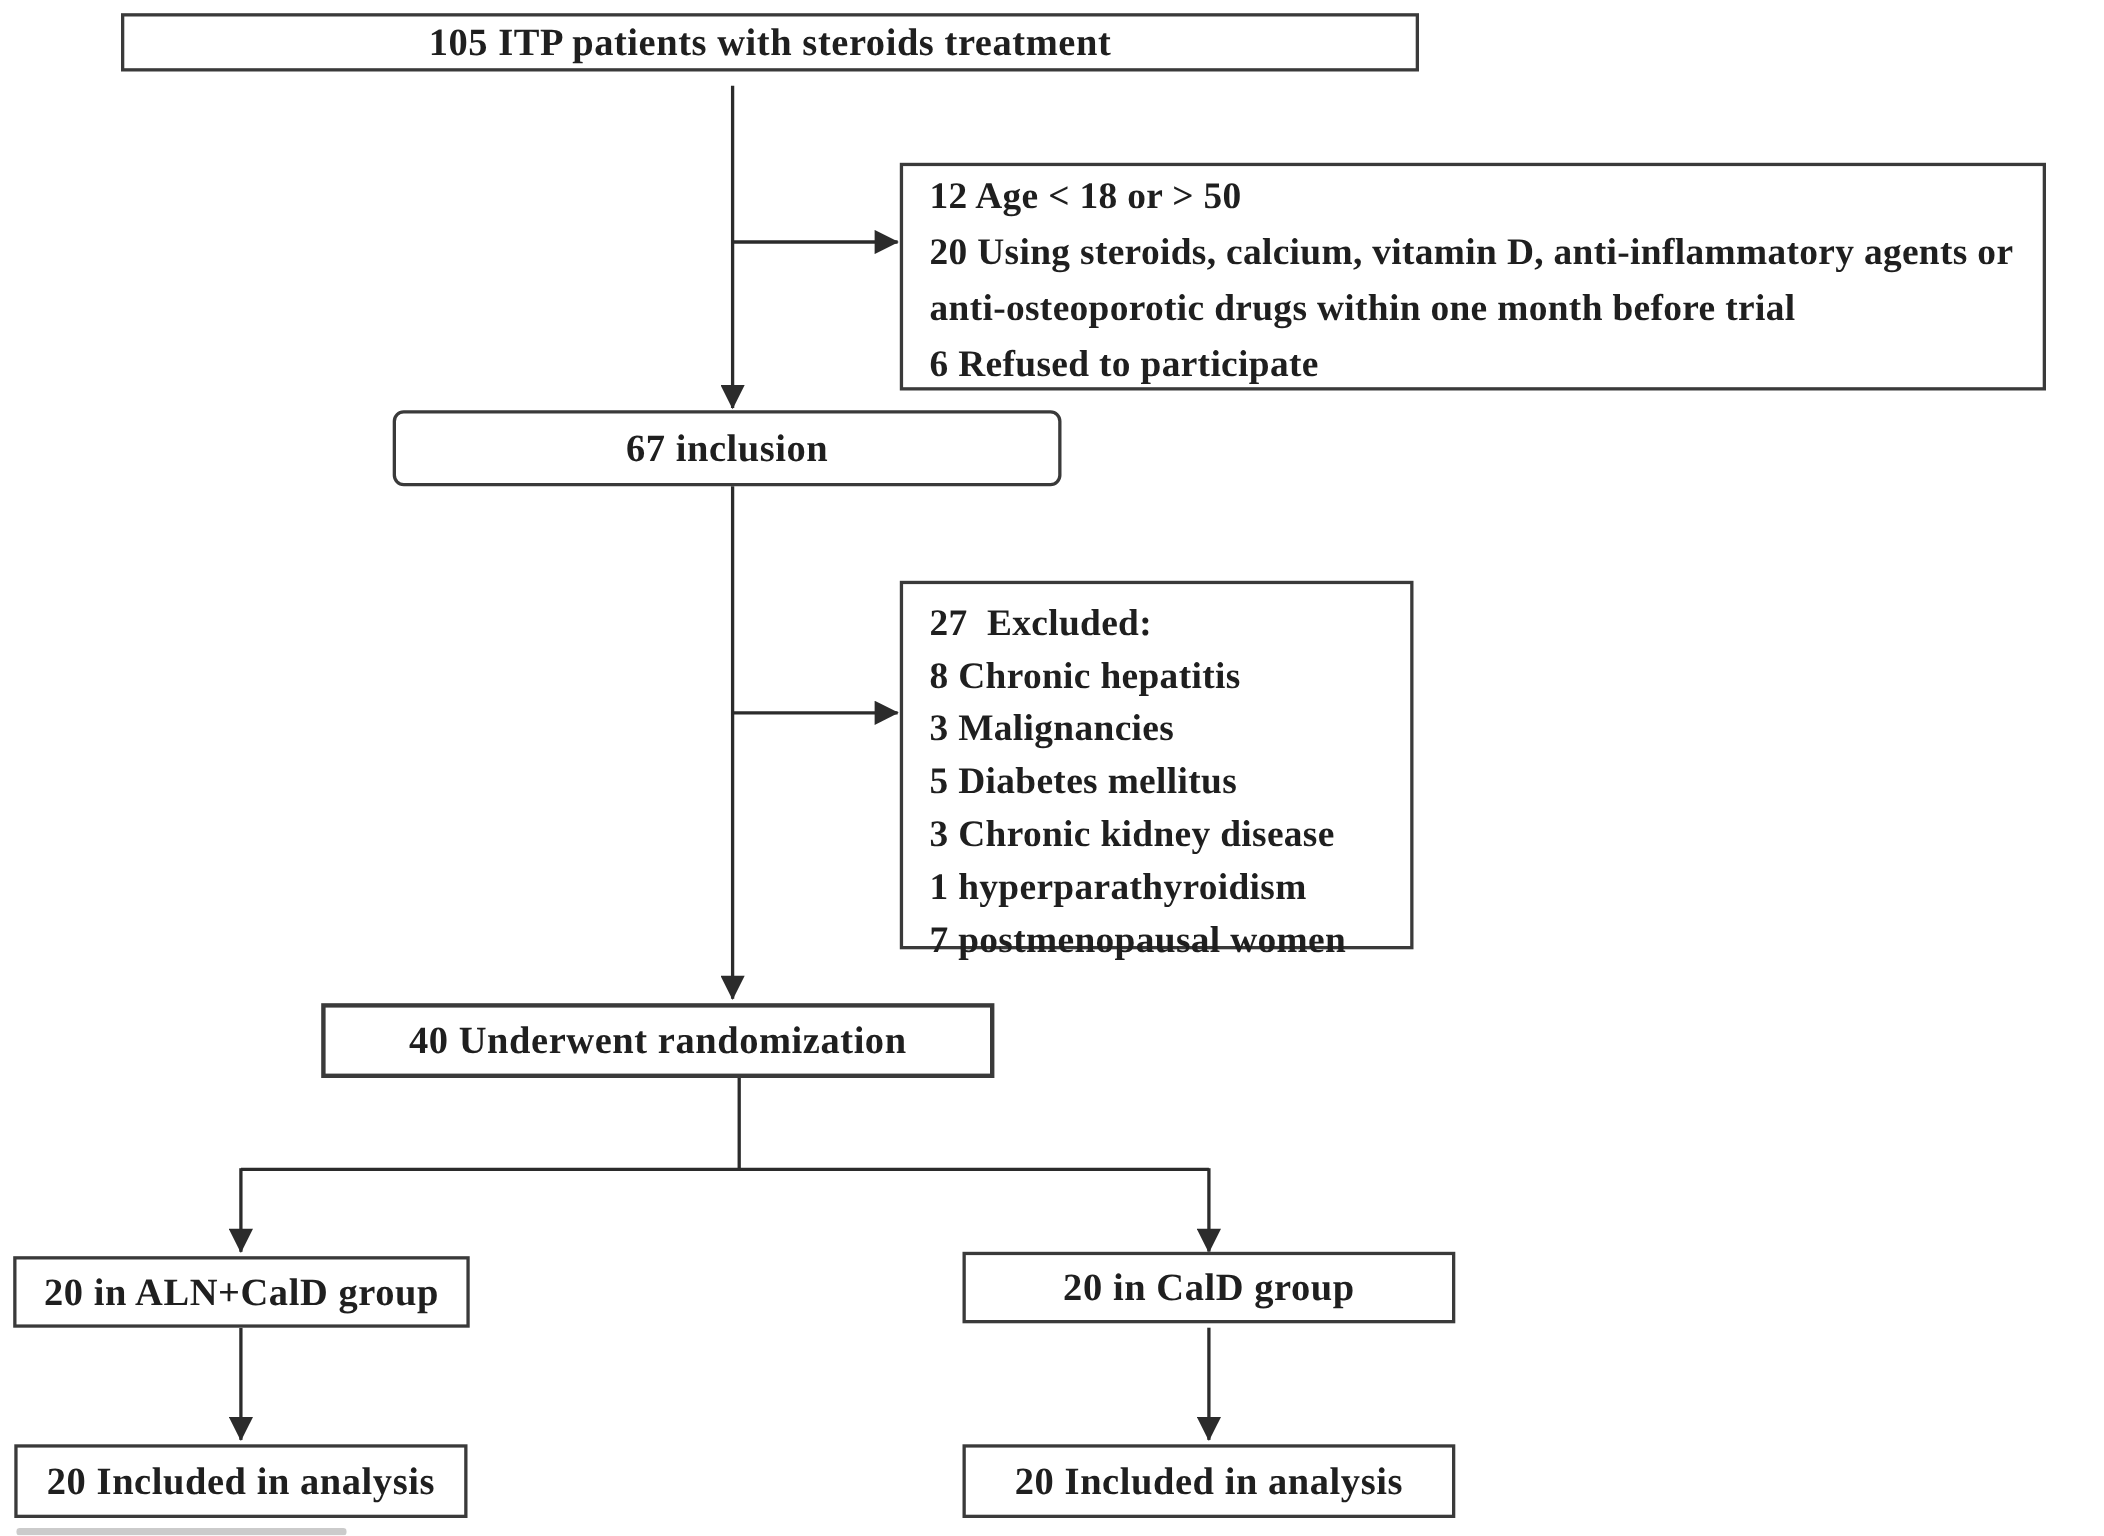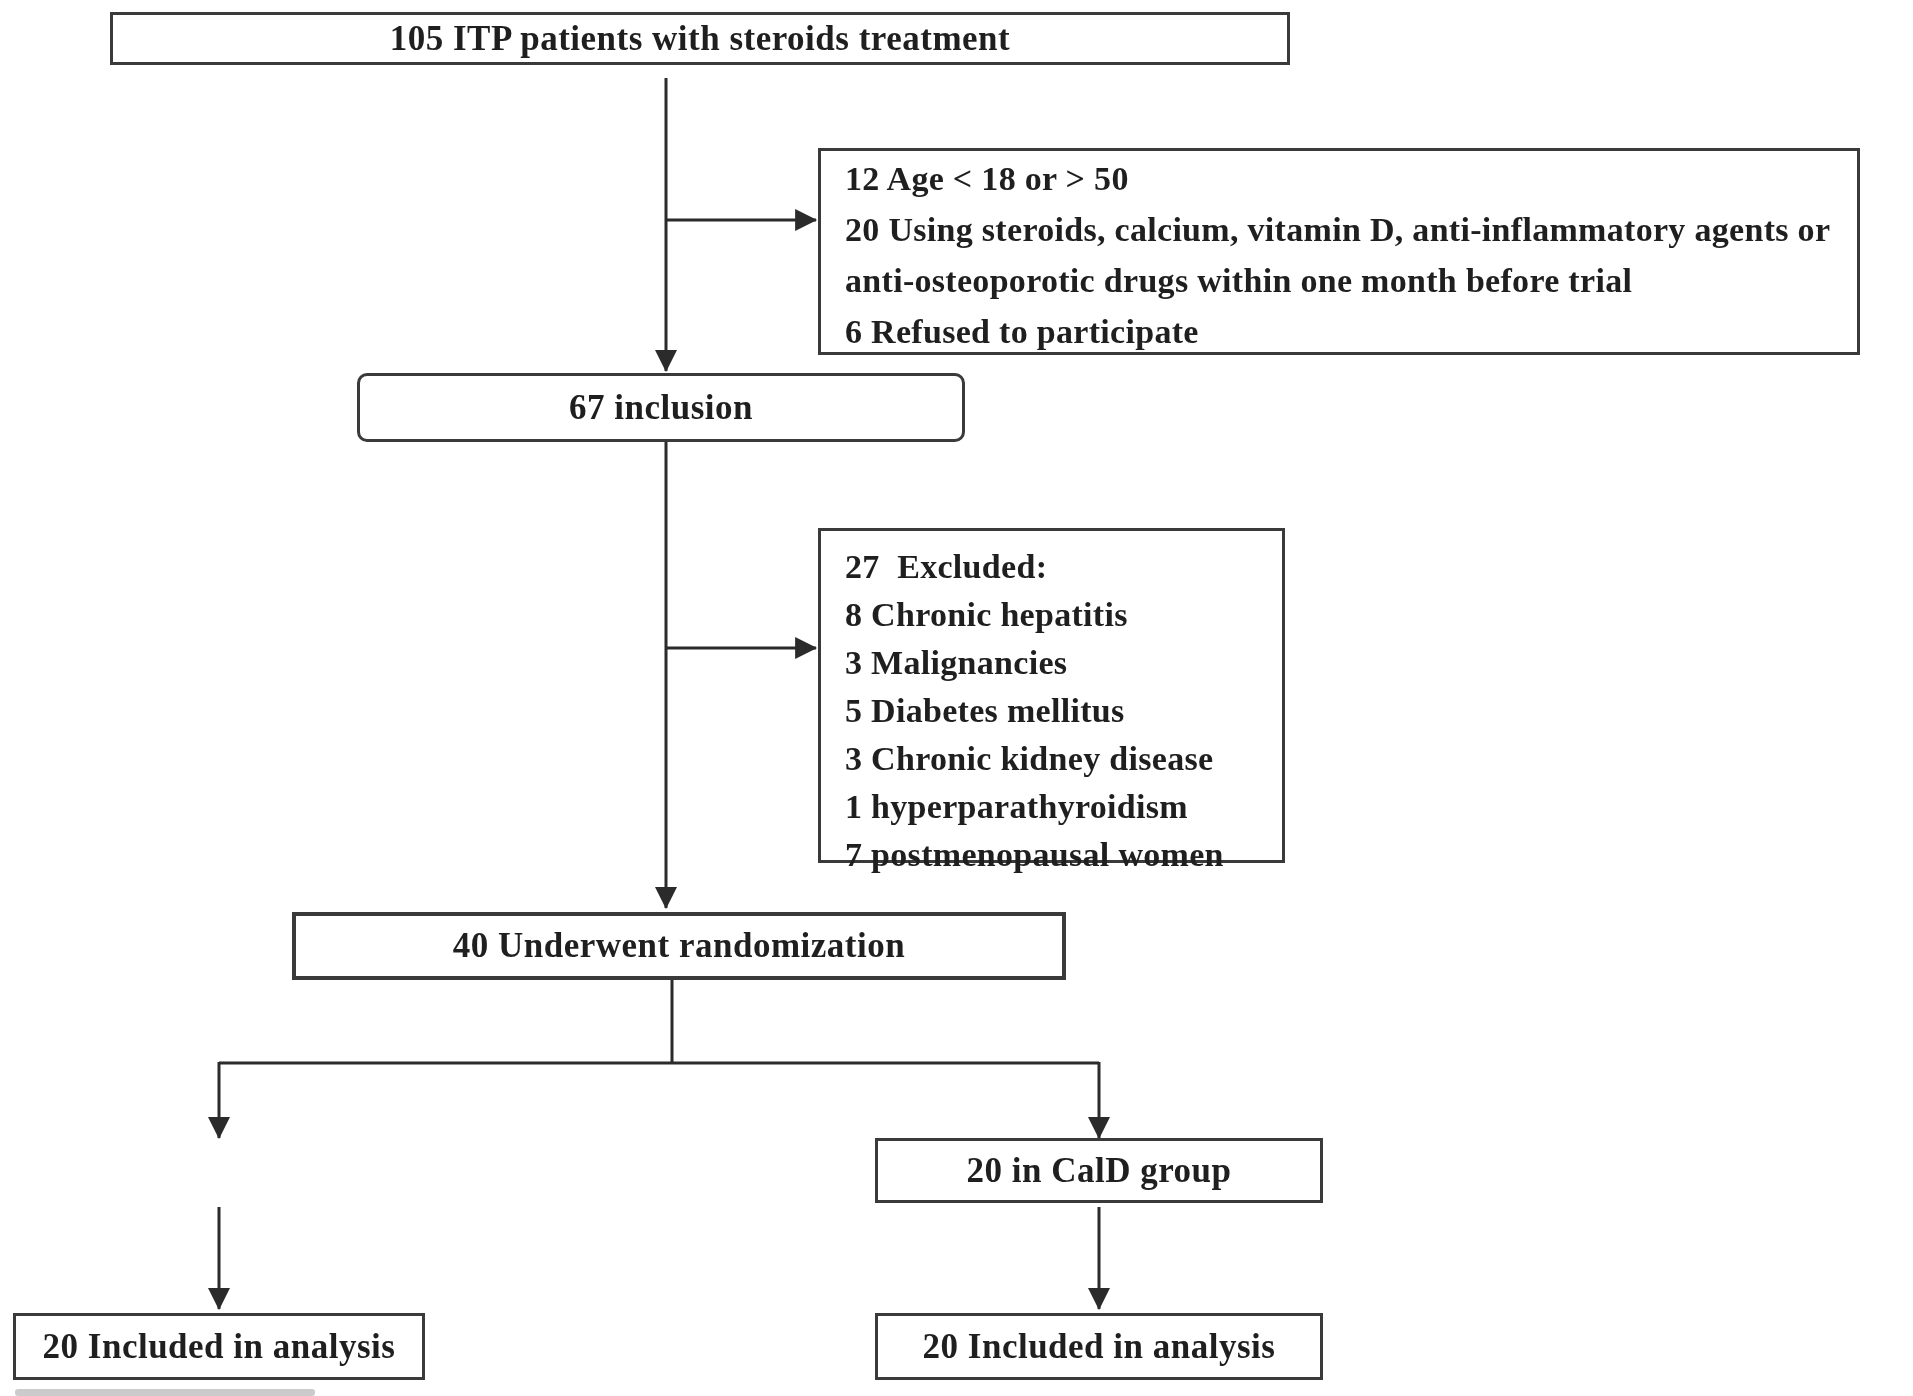--- a/index.html
+++ b/index.html
@@ -46,21 +46,21 @@
   .excl-line {
     white-space: pre-wrap;
   }
   
   .patients-box      { left: 110px;  top: 12px;   width: 1180px; height: 53px; }
   .exclusion-box-1   { left: 818px;  top: 148px;  width: 1042px; height: 207px;
                        padding: 2px 10px 2px 24px; line-height: 51px; }
   .inclusion-box     { left: 357px;  top: 373px;  width: 608px;  height: 69px; border-radius: 10px; }
   .exclusion-box-2   { left: 818px;  top: 528px;  width: 467px;  height: 335px;
                        padding: 12px 10px 0 24px; line-height: 48px; }
-  .randomization-box { left: 292px;  top: 912px;  width: 774px;  height: 68px; border-width: 4px; }
+  .randomization-box { left: 292px;  top: 912px;  width: 612px;  height: 68px; border-width: 4px; }
   .aln-group-box     { left: 12px;   top: 1142px; width: 415px;  height: 65px; }
   .cald-group-box    { left: 875px;  top: 1138px; width: 448px;  height: 65px; }
   .aln-analysis-box  { left: 13px;   top: 1313px; width: 412px;  height: 67px; }
   .cald-analysis-box { left: 875px;  top: 1313px; width: 448px;  height: 67px; }
   .caption-remnant {
     position: absolute;
     left: 15px;
     top: 1389px;
     width: 300px;
     height: 7px;
@@ -114,20 +114,21 @@
     <div class="excl-line">8 Chronic hepatitis</div>
     <div class="excl-line">3 Malignancies</div>
     <div class="excl-line">5 Diabetes mellitus</div>
     <div class="excl-line">3 Chronic kidney disease</div>
     <div class="excl-line">1 hyperparathyroidism</div>
     <div class="excl-line">7 postmenopausal women</div>
   </div>
 
   <div class="box center randomization-box">40 Underwent randomization</div>
 
+  <div class="box center aln-group-box">20 in ALN+CalD group</div>
 
   <div class="box center cald-group-box">20 in CalD group</div>
 
   <div class="box center aln-analysis-box">20 Included in analysis</div>
 
   <div class="box center cald-analysis-box">20 Included in analysis</div>
 
   <div class="caption-remnant"></div>
 
 </div>

